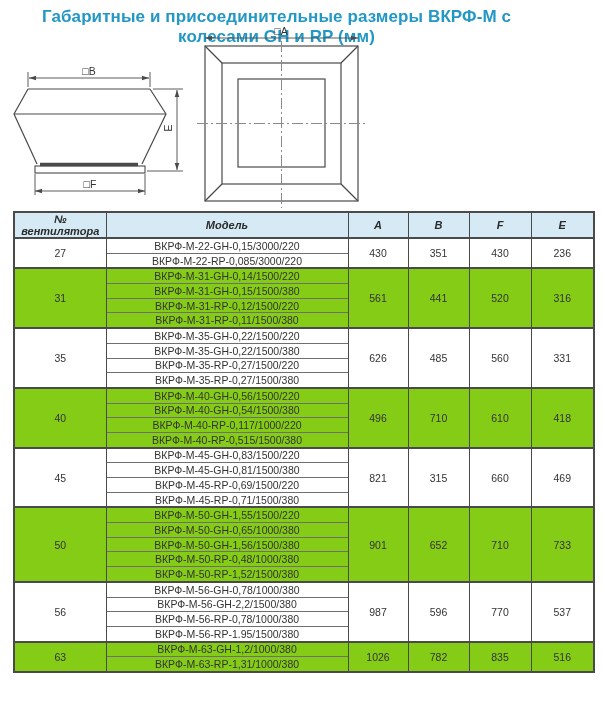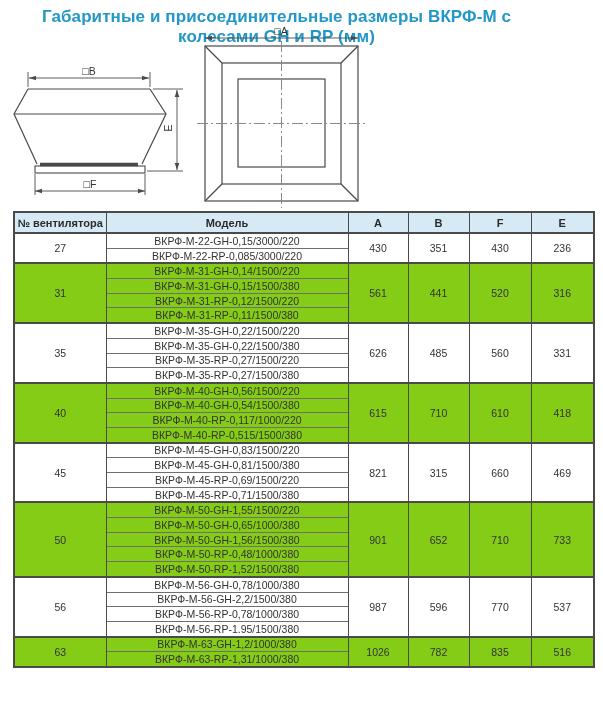--- a/index.html
+++ b/index.html
@@ -19,21 +19,21 @@
   }
   table.dims col.c-num{width:92px;}
   table.dims col.c-model{width:242px;}
   table.dims col.c-a{width:60px;}
   table.dims col.c-b{width:61px;}
   table.dims col.c-f{width:62px;}
   table.dims col.c-e{width:63px;}
   table.dims th{
     background:#d5eaf5;font-size:11px;font-weight:bold;color:#2b2b2b;
     height:19px;border:1px solid #4a4a4a;border-bottom:2px solid #4a4a4a;
-    padding:0 2px;text-align:center;
+    padding:0 2px;text-align:center;font-style:italic;
   }
   table.dims td{
     font-size:10.5px;color:#333;height:13.7px;padding:0 2px;text-align:center;
     border-left:1px solid #4a4a4a;border-right:1px solid #4a4a4a;
     background:#ffffff;white-space:nowrap;overflow:hidden;
   }
   table.dims tr.shaded td{background:#84cc16;}
   table.dims tr.group-start td{border-top:2px solid #4a4a4a;}
   table.dims td.sep{border-top:1px solid #6f6f6f;}
 </style>
@@ -169,21 +169,21 @@
       </tr>
       <tr>
         <td class="sep">ВКРФ-М-35-RP-0,27/1500/220</td>
       </tr>
       <tr>
         <td class="sep">ВКРФ-М-35-RP-0,27/1500/380</td>
       </tr>
       <tr class="shaded group-start">
         <td rowspan="4">40</td>
         <td>ВКРФ-М-40-GH-0,56/1500/220</td>
-        <td rowspan="4">615</td>
+        <td rowspan="4">496</td>
         <td rowspan="4">710</td>
         <td rowspan="4">610</td>
         <td rowspan="4">418</td>
       </tr>
       <tr class="shaded">
         <td class="sep">ВКРФ-М-40-GH-0,54/1500/380</td>
       </tr>
       <tr class="shaded">
         <td class="sep">ВКРФ-М-40-RP-0,117/1000/220</td>
       </tr>

